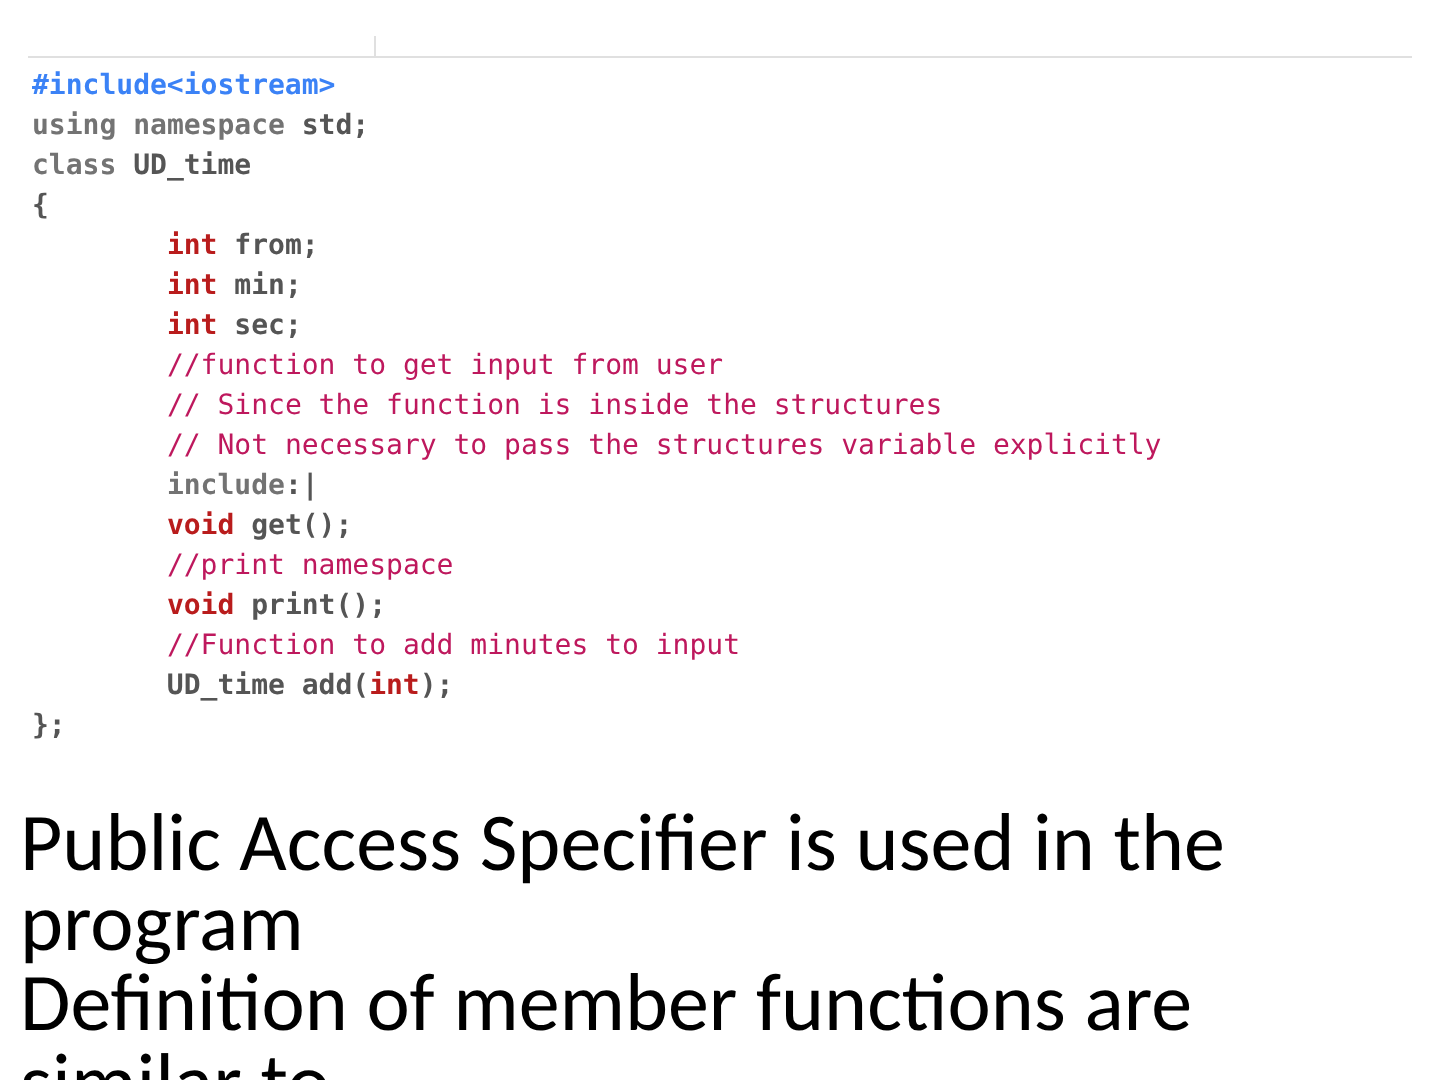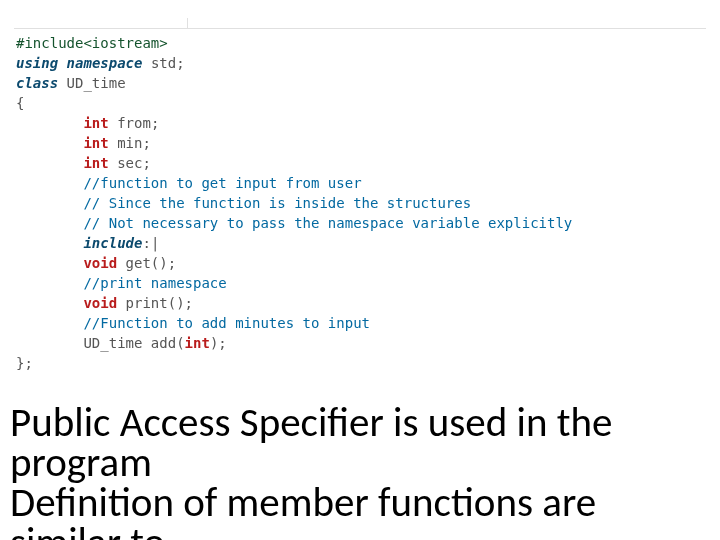--- a/index.html
+++ b/index.html
@@ -34,25 +34,25 @@
   .menu-stub .filler2 { flex: 3; }
 
   .code-block {
     font-family: "DejaVu Sans Mono", "Courier New", monospace;
     font-size: 14px;
     line-height: 20px;
     padding: 4px 2px;
     white-space: pre;
     color: #555;
   }
-  .tok-pre     { color: #14532d; font-weight: normal; }  
-  .tok-kw      { color: #0c4a6e; font-weight: bold; font-style: italic; }    
+  .tok-pre     { color: #3b82f6; font-weight: bold; }  
+  .tok-kw      { color: #737373; font-weight: bold; }    
   .tok-type    { color: #b91c1c; font-weight: bold; }    
-  .tok-comment { color: #0369a1; }                        
-  .tok-plain   { color: #555; }                           
+  .tok-comment { color: #be185d; }                        
+  .tok-plain   { color: #555; font-weight: bold; }                           
 
   .caption {
     position: absolute;
     left: 10px;
     right: 10px;
     top: 402px;
     font-size: 41px;
     line-height: 40px;
     color: #000;
     font-family: Calibri, Arial, sans-serif;
@@ -71,21 +71,21 @@
 
     <div class="code-block"><span class="tok-pre">#include&lt;iostream&gt;</span>
 <span class="tok-kw">using</span><span> </span><span class="tok-kw">namespace</span><span class="tok-plain"> std;</span>
 <span class="tok-kw">class</span><span class="tok-plain"> UD_time</span>
 <span class="tok-plain">{</span>
 <span>        </span><span class="tok-type">int</span><span class="tok-plain"> from;</span>
 <span>        </span><span class="tok-type">int</span><span class="tok-plain"> min;</span>
 <span>        </span><span class="tok-type">int</span><span class="tok-plain"> sec;</span>
 <span>        </span><span class="tok-comment">//function to get input from user</span>
 <span>        </span><span class="tok-comment">// Since the function is inside the structures</span>
-<span>        </span><span class="tok-comment">// Not necessary to pass the namespace variable explicitly</span>
+<span>        </span><span class="tok-comment">// Not necessary to pass the structures variable explicitly</span>
 <span>        </span><span class="tok-kw">include</span><span class="tok-plain">:|</span>
 <span>        </span><span class="tok-type">void</span><span class="tok-plain"> get();</span>
 <span>        </span><span class="tok-comment">//print namespace</span>
 <span>        </span><span class="tok-type">void</span><span class="tok-plain"> print();</span>
 <span>        </span><span class="tok-comment">//Function to add minutes to input</span>
 <span class="tok-plain">        UD_time add(</span><span class="tok-type">int</span><span class="tok-plain">);</span>
 <span class="tok-plain">};</span></div>
   </div>
 
   <div class="caption">

